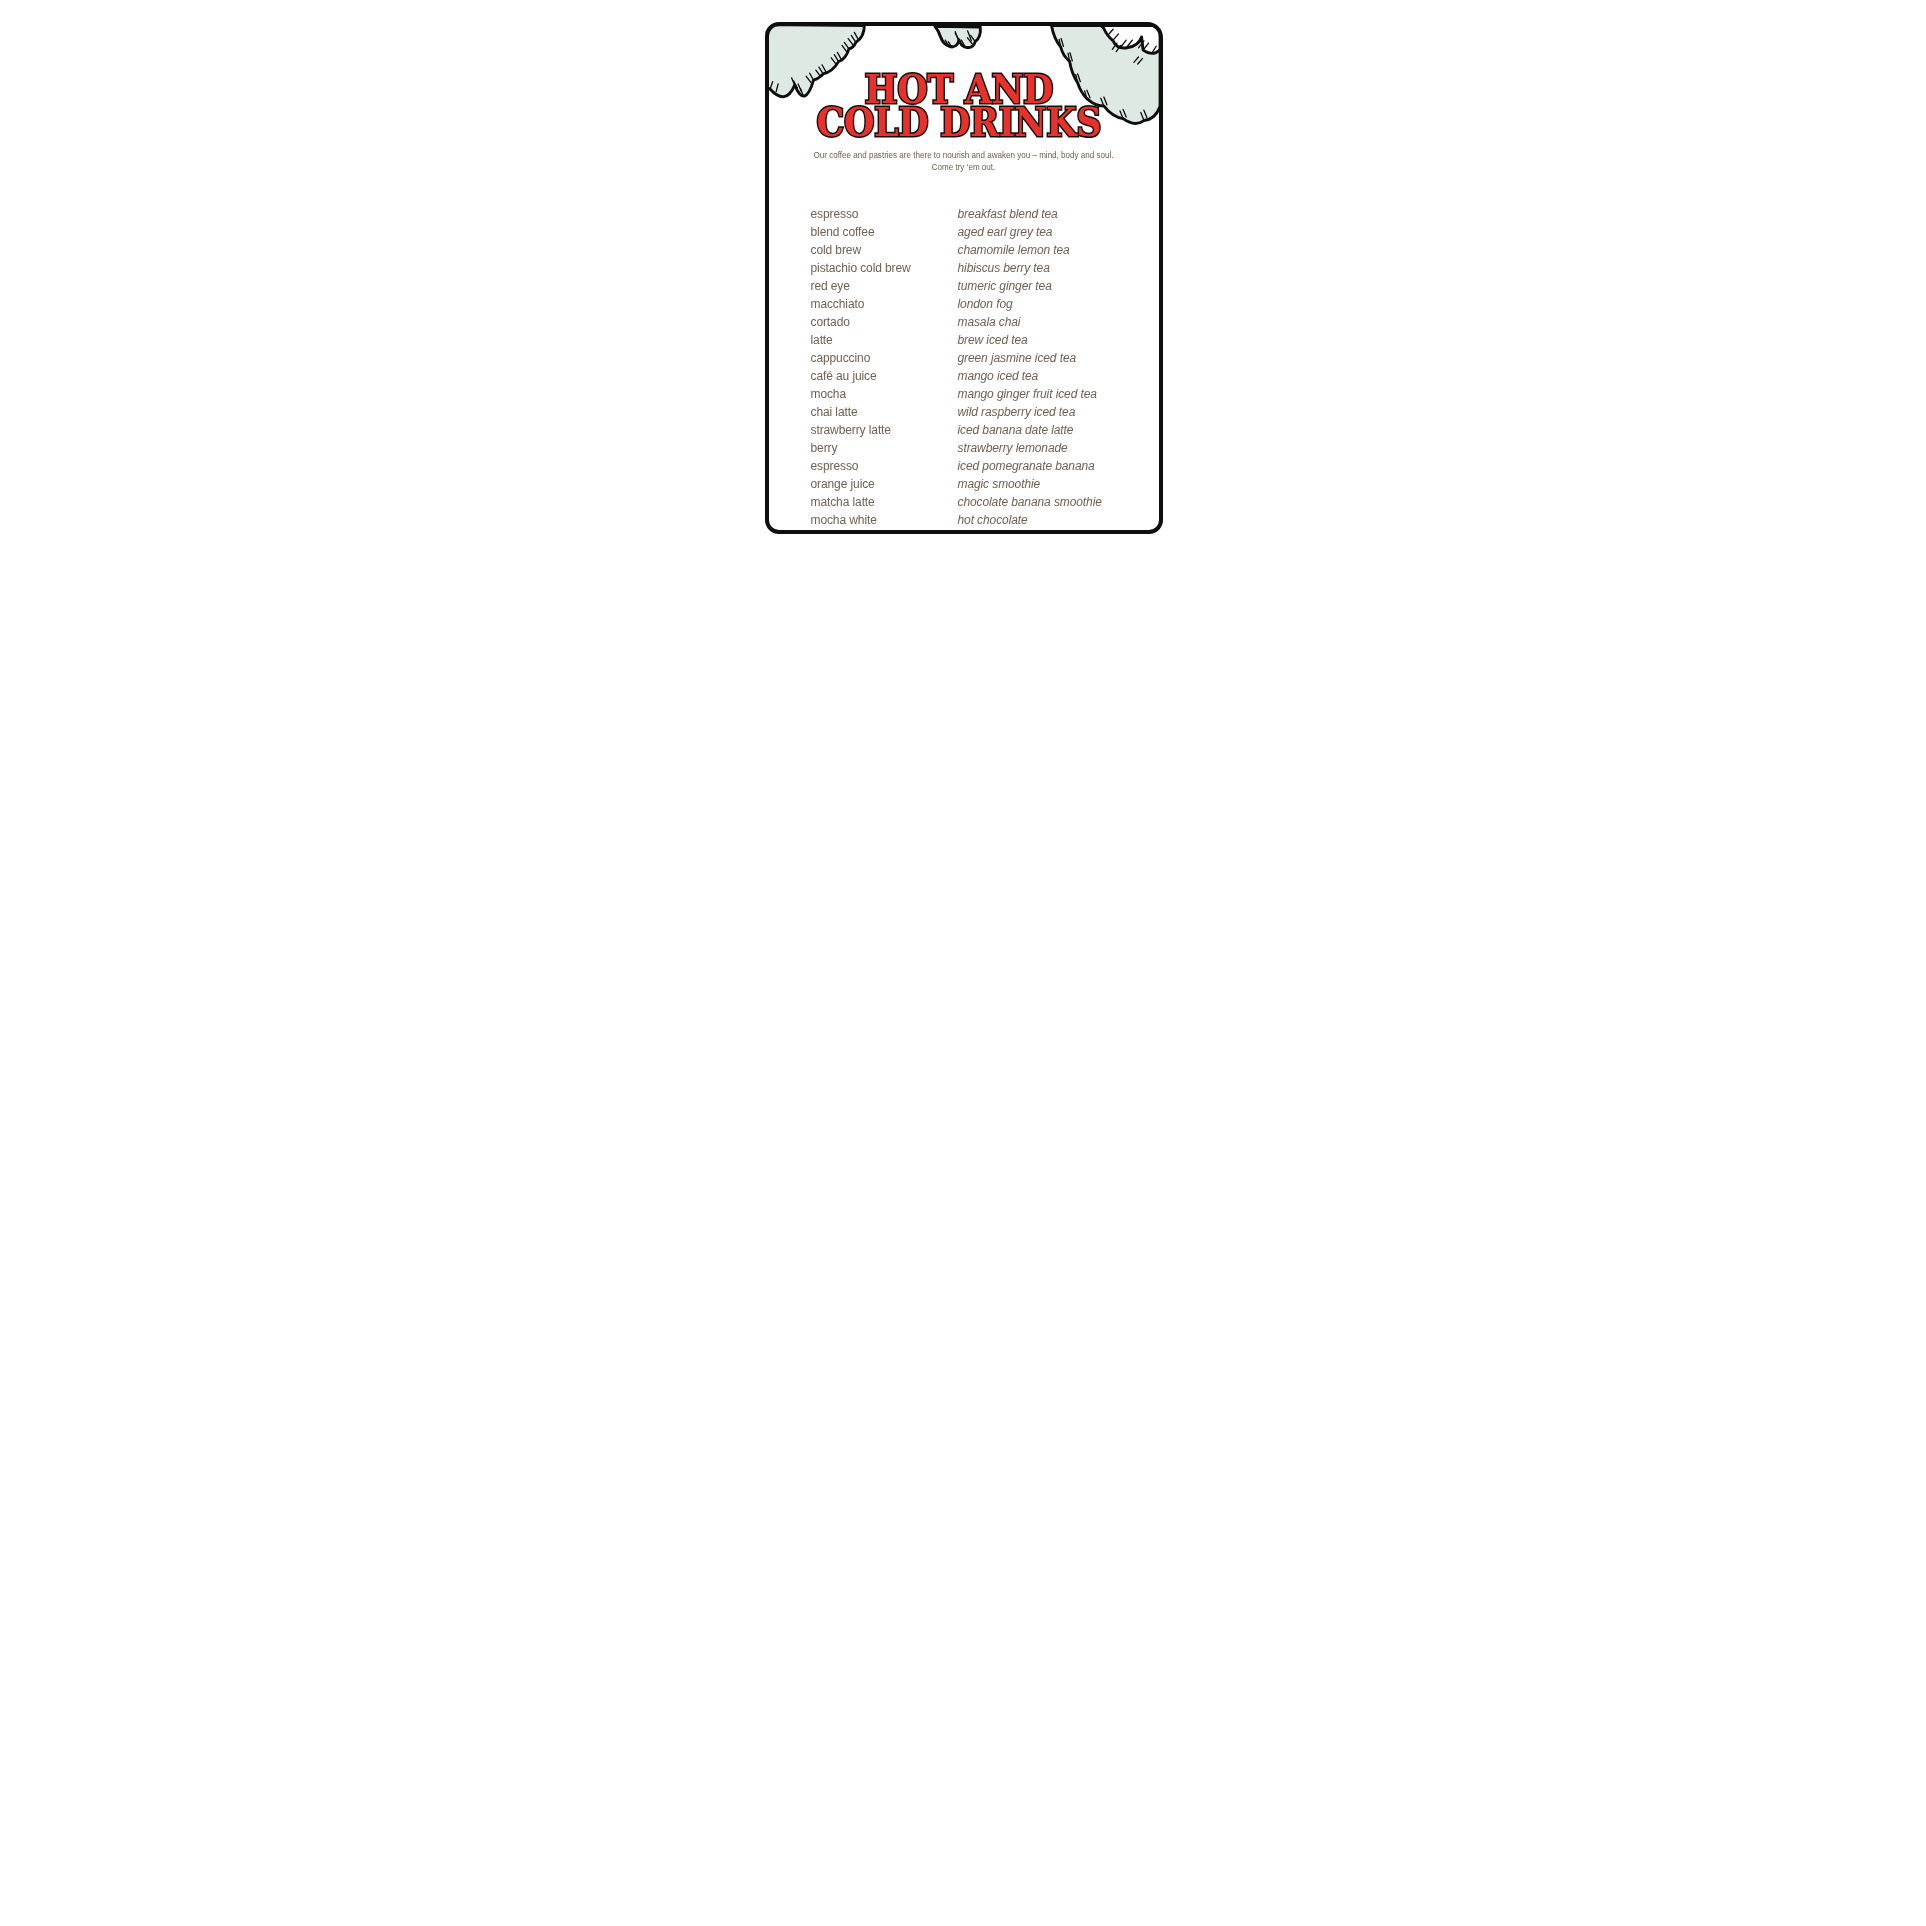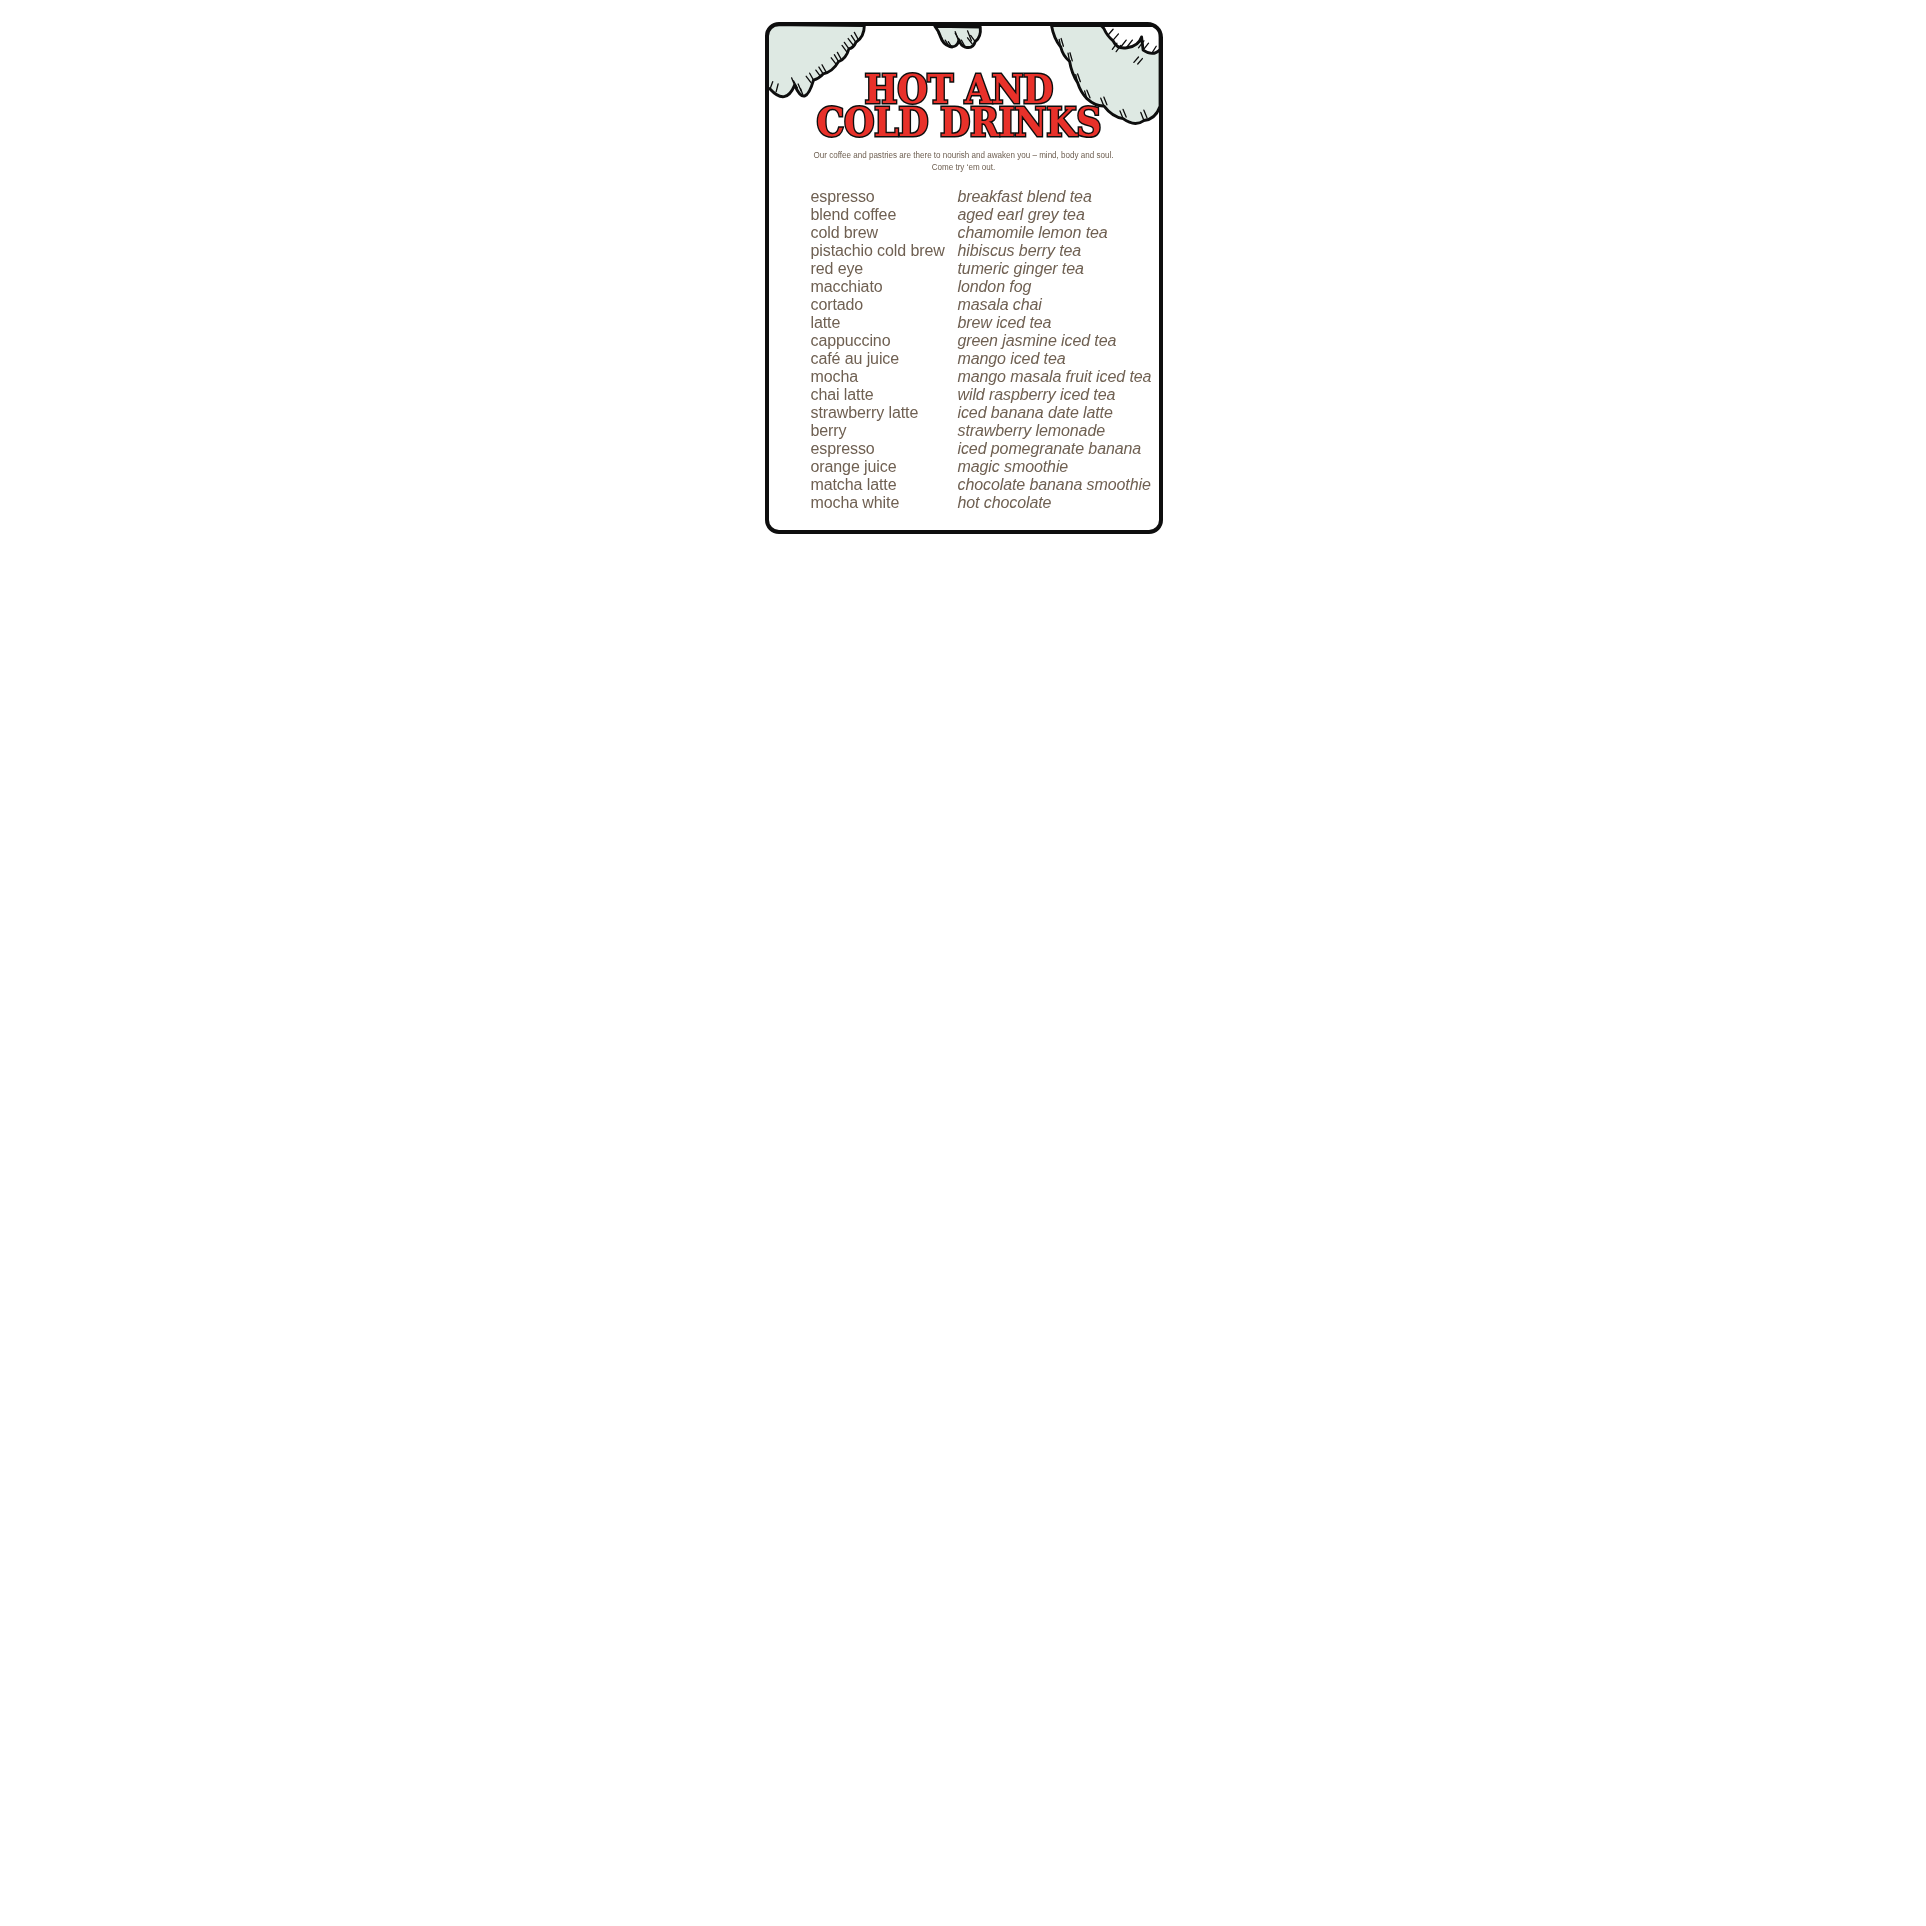--- a/index.html
+++ b/index.html
@@ -41,22 +41,22 @@
   .subtitle{
     position:absolute;left:0;right:0;top:146px;
     text-align:center;
     font-size:9.6px;line-height:12px;
     color:var(--text-brown);
     transform:scaleX(0.84);
     transform-origin:50% 0;
     white-space:nowrap;
   }
   .menu-col{
-    position:absolute;top:185px;
-    font-size:16px;line-height:18px;letter-spacing:-0.1px;
+    position:absolute;top:202px;
+    font-size:12px;line-height:18px;letter-spacing:-0.1px;
     color:var(--text-brown);
     white-space:nowrap;
   }
   .col-left{left:56px;}
   .col-right{left:203px;font-style:italic;}
   .cloud-outline{fill:var(--cloud-mint);stroke:var(--ink-black);stroke-width:7.5;stroke-linejoin:round;}
   .cloud-white{fill:#ffffff;stroke:var(--ink-black);stroke-width:7.5;stroke-linejoin:round;}
   .hatch{stroke:var(--ink-black);stroke-width:3.4;stroke-linecap:round;fill:none;}
 </style>
 </head>
@@ -218,21 +218,21 @@
       <div class="menu-item">breakfast blend tea</div>
       <div class="menu-item">aged earl grey tea</div>
       <div class="menu-item">chamomile lemon tea</div>
       <div class="menu-item">hibiscus berry tea</div>
       <div class="menu-item">tumeric ginger tea</div>
       <div class="menu-item">london fog</div>
       <div class="menu-item">masala chai</div>
       <div class="menu-item">brew iced tea</div>
       <div class="menu-item">green jasmine iced tea</div>
       <div class="menu-item">mango iced tea</div>
-      <div class="menu-item">mango masala fruit iced tea</div>
+      <div class="menu-item">mango ginger fruit iced tea</div>
       <div class="menu-item">wild raspberry iced tea</div>
       <div class="menu-item">iced banana date latte</div>
       <div class="menu-item">strawberry lemonade</div>
       <div class="menu-item">iced pomegranate banana</div>
       <div class="menu-item">magic smoothie</div>
       <div class="menu-item">chocolate banana smoothie</div>
       <div class="menu-item">hot chocolate</div>
     </div>
 
 </div>

